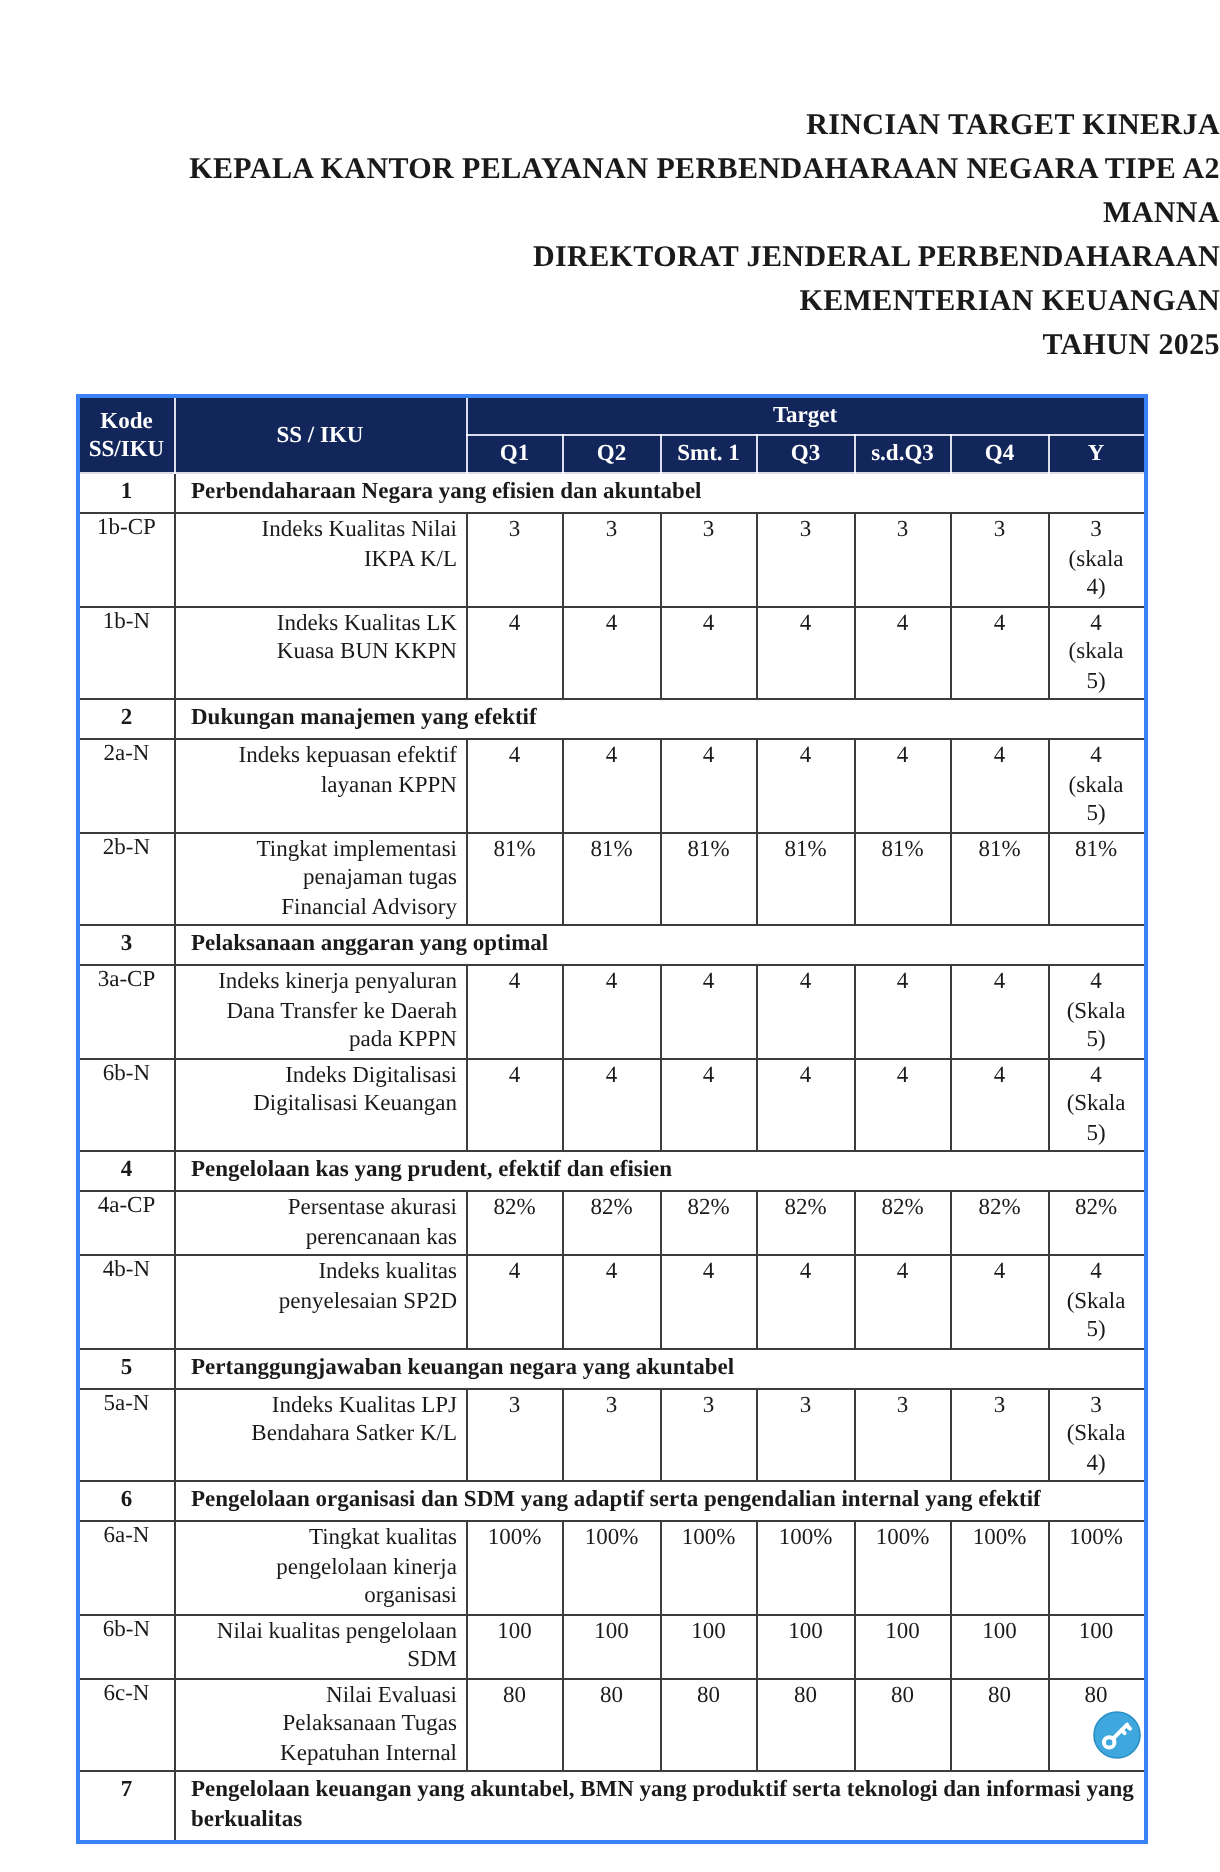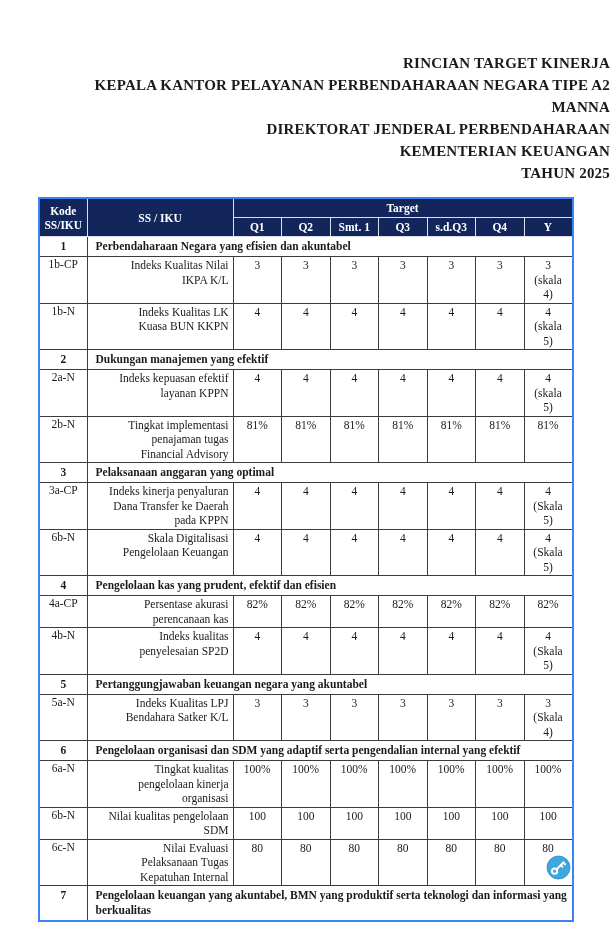--- a/index.html
+++ b/index.html
@@ -139,21 +139,21 @@
       <td class="val">4</td>
       <td class="val">4</td>
       <td class="val">4</td>
       <td class="val">4</td>
       <td class="val">4</td>
       <td class="val">4</td>
       <td class="val"><span>4</span><span class="note">(Skala 5)</span></td>
     </tr>
     <tr>
       <td class="kode">6b-N</td>
-      <td class="label">Skala Digitalisasi Pengelolaan Keuangan</td>
+      <td class="label">Indeks Digitalisasi Digitalisasi Keuangan</td>
       <td class="val">4</td>
       <td class="val">4</td>
       <td class="val">4</td>
       <td class="val">4</td>
       <td class="val">4</td>
       <td class="val">4</td>
       <td class="val"><span>4</span><span class="note">(Skala 5)</span></td>
     </tr>
     <tr class="section">
       <td class="kode">4</td>

